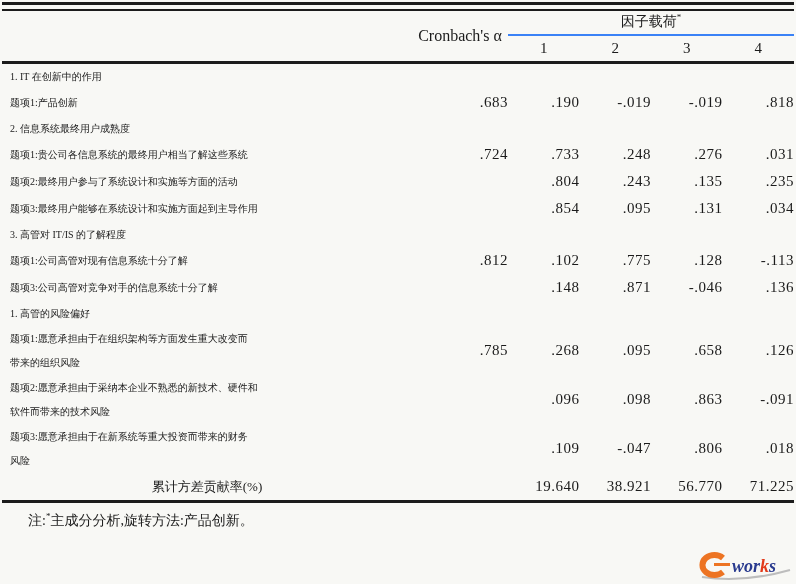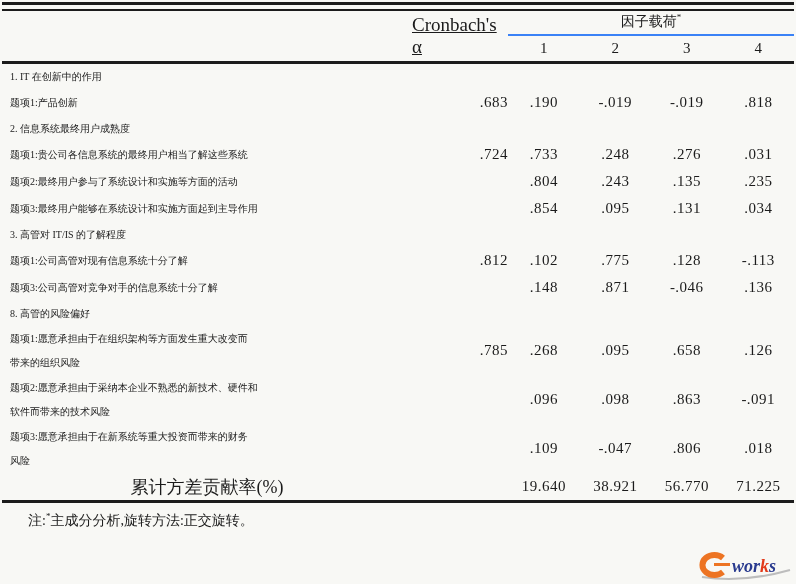--- a/index.html
+++ b/index.html
@@ -12,37 +12,37 @@
     overflow:hidden;
     box-sizing:border-box;
     padding:0 2px;
   }
   .rule-double { margin-top:2px; height:4px; border-top:3px solid #1c1c1c; border-bottom:2px solid #1c1c1c; }
   .rule-bottom { border-top:3px solid #1c1c1c; }
 
   
   .thead { display:flex; align-items:stretch; height:50px; border-bottom:3px solid #1c1c1c; }
   .thead .h-label { width:410px; }
-  .thead .h-cron { width:96px; display:flex; align-items:center; justify-content:center; font-size:19px;text-decoration:underline; }
+  .thead .h-cron { width:96px; display:flex; align-items:center; justify-content:center; font-size:16px; }
   .thead .factors { flex:1; display:flex; flex-direction:column; }
   .f-title { height:25px; border-bottom:2px solid #3b82f6; text-align:center; font-size:14px; padding-top:2px; box-sizing:border-box; }
   .f-cols { flex:1; display:flex; align-items:center; }
   .f-cols .fcell { flex:1; text-align:center; font-size:15px; }
 
   
   .row { display:flex; align-items:center; }
   .row.sec  { height:25px; }
   .row.item { height:27px; }
   .row.item.tall { height:49px; }
   .row.summary { height:27px; }
   .cell.label { width:402px; padding-left:8px; font-size:10px; line-height:24px; white-space:pre-line; overflow:hidden; }
   .sec-title { font-size:14.5px; }
   .cell.cron { width:96px; text-align:right; font-size:15px; letter-spacing:.5px; }
-  .cell.fcell { flex:1; text-align:center; font-size:15px; letter-spacing:.5px; }
-  .summary .label { text-align:center; padding-left:0; width:410px; font-size:18px; }
+  .cell.fcell { flex:1; text-align:right; font-size:15px; letter-spacing:.5px; }
+  .summary .label { text-align:center; padding-left:0; width:410px; font-size:13px; }
 
   sup.mark { font-size:9px; vertical-align:super; line-height:0; }
 
   .footnote { margin-top:9px; padding-left:26px; font-size:14px; }
 
   .watermark { position:absolute; right:4px; bottom:3px; width:96px; height:32px; }
 </style>
 </head>
 <body>
 
@@ -118,21 +118,21 @@
   <div class="row item">
     <div class="cell label">题项3:公司高管对竞争对手的信息系统十分了解</div>
     <div class="cell cron"></div>
     <div class="cell fcell">.148</div>
     <div class="cell fcell">.871</div>
     <div class="cell fcell">-.046</div>
     <div class="cell fcell">.136</div>
   </div>
 
   <div class="row sec">
-    <div class="cell label sec-title">8. 高管的风险偏好</div>
+    <div class="cell label sec-title">1. 高管的风险偏好</div>
   </div>
   <div class="row item tall">
     <div class="cell label">题项1:愿意承担由于在组织架构等方面发生重大改变而
 带来的组织风险</div>
     <div class="cell cron">.785</div>
     <div class="cell fcell">.268</div>
     <div class="cell fcell">.095</div>
     <div class="cell fcell">.658</div>
     <div class="cell fcell">.126</div>
   </div>
@@ -160,21 +160,21 @@
     <div class="cell cron"></div>
     <div class="cell fcell">19.640</div>
     <div class="cell fcell">38.921</div>
     <div class="cell fcell">56.770</div>
     <div class="cell fcell">71.225</div>
   </div>
 
   <div class="rule-bottom"></div>
 
   <div class="footnote">
-    <span>注:</span><sup class="mark">*</sup><span>主成分分析,旋转方法:正交旋转。</span>
+    <span>注:</span><sup class="mark">*</sup><span>主成分分析,旋转方法:产品创新。</span>
   </div>
 
   <svg class="watermark" viewBox="0 0 96 32" aria-hidden="true">
     <path d="M6 28 Q 48 34 94 21" stroke="#bdbdbd" stroke-width="2" fill="none"></path>
     <path d="M27 9 A 12 10 0 1 0 27 23" stroke="#ed7423" stroke-width="6" fill="none"></path>
     <rect x="18" y="14" width="16" height="3" fill="#ed7423"></rect>
     <text x="36" y="23" font-family="Liberation Serif, DejaVu Serif, serif" font-style="italic" font-weight="bold" font-size="18"><tspan fill="#2a3b8f">wor</tspan><tspan fill="#e23a1a">k</tspan><tspan fill="#2a3b8f">s</tspan></text>
   </svg>
 
 </div>

